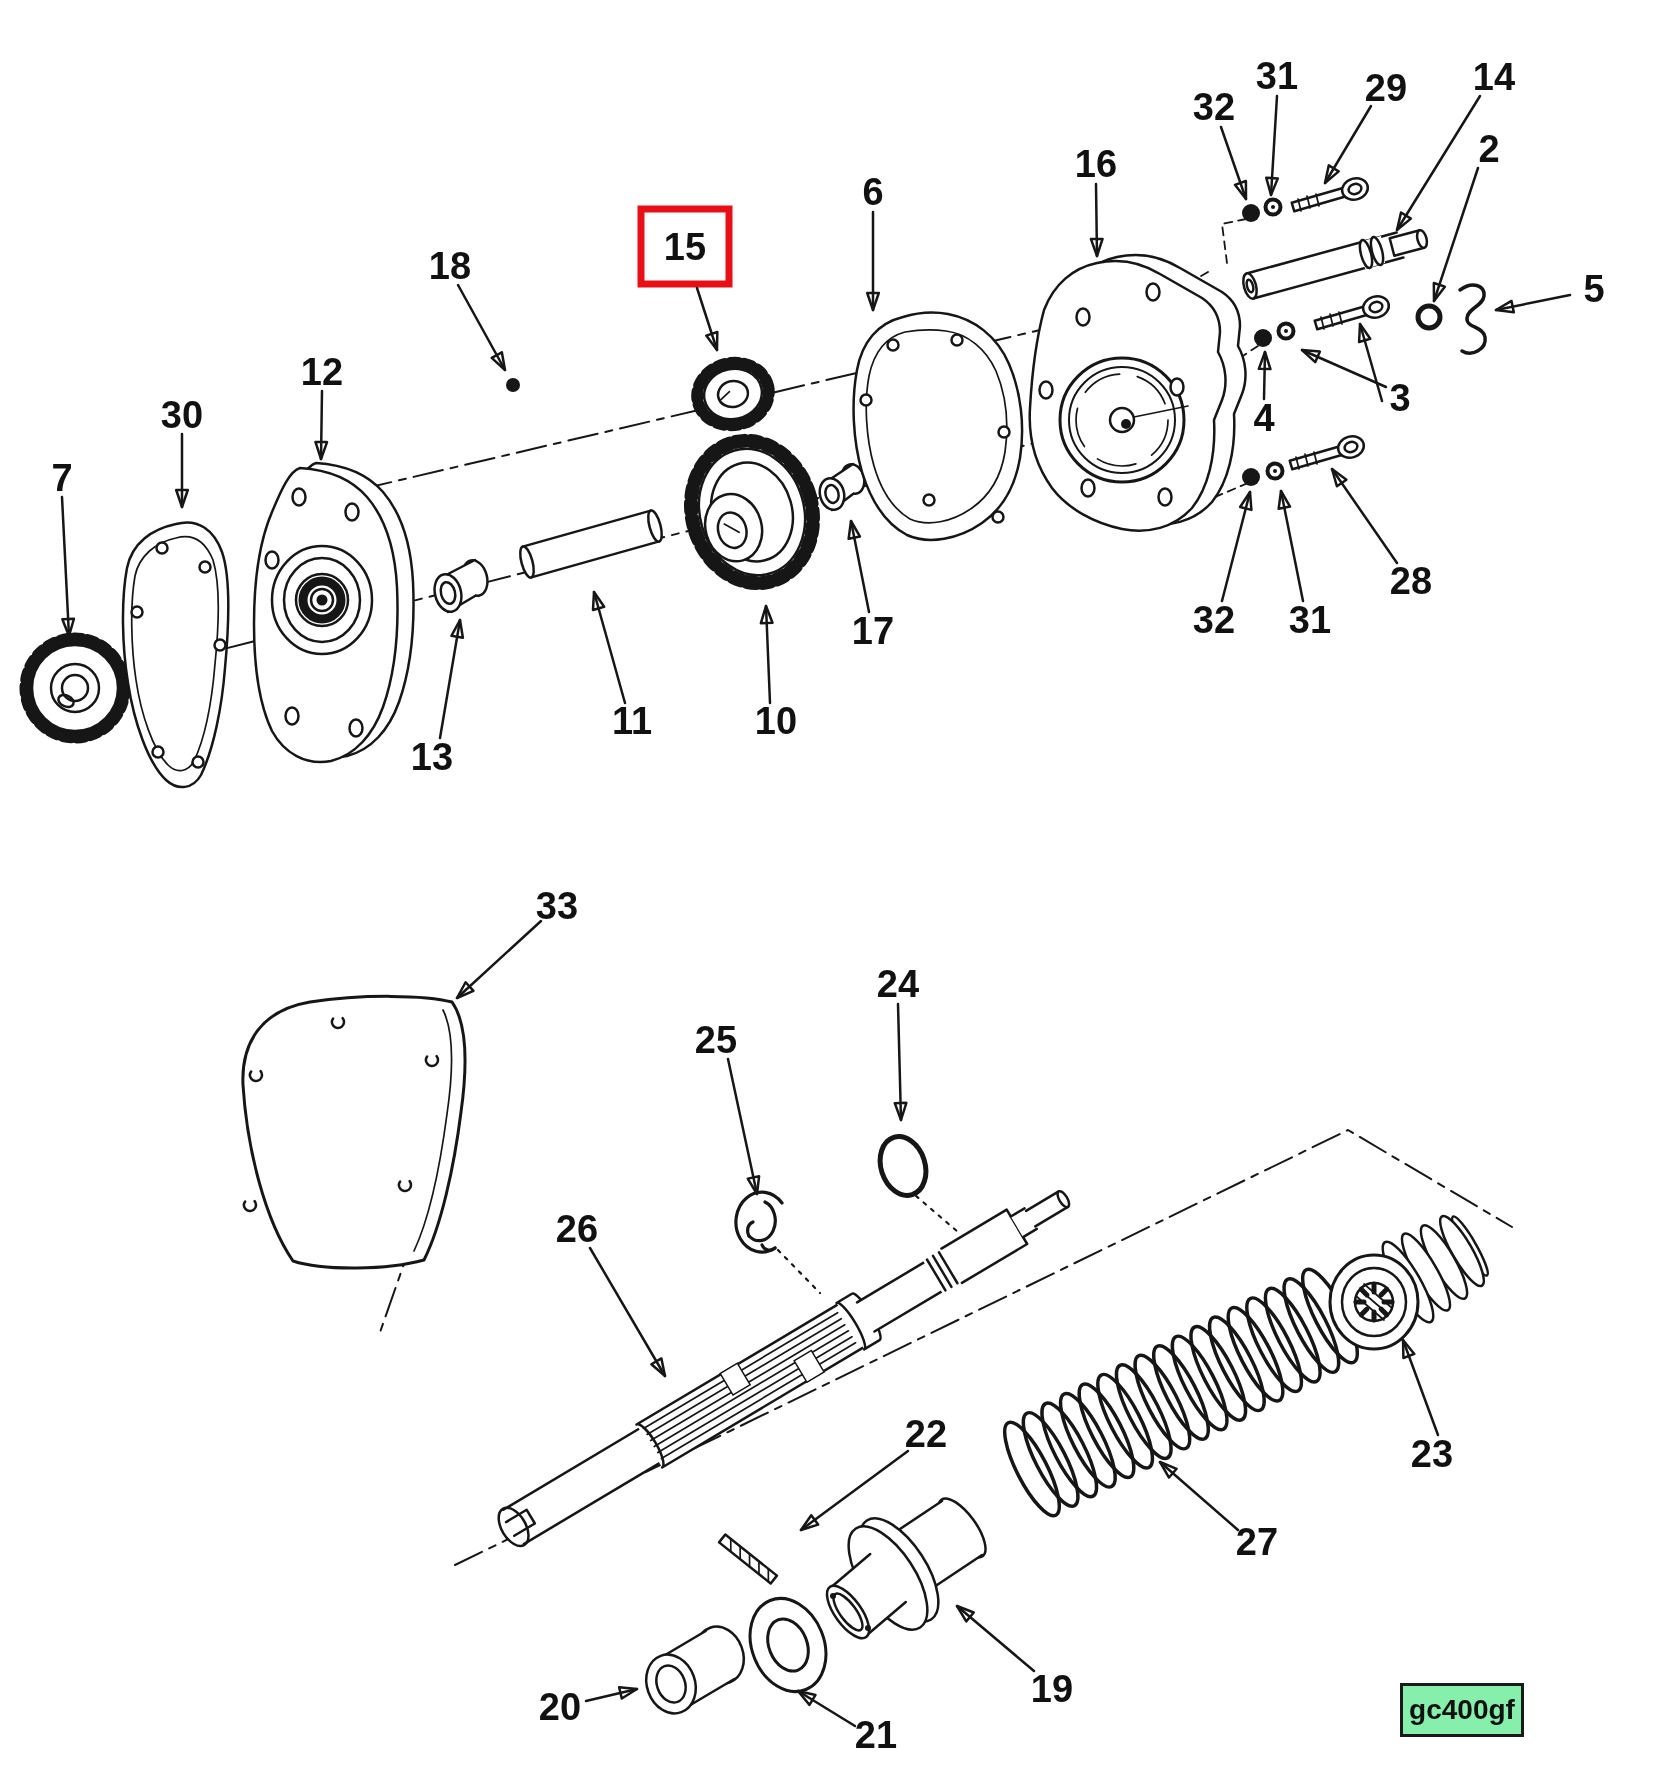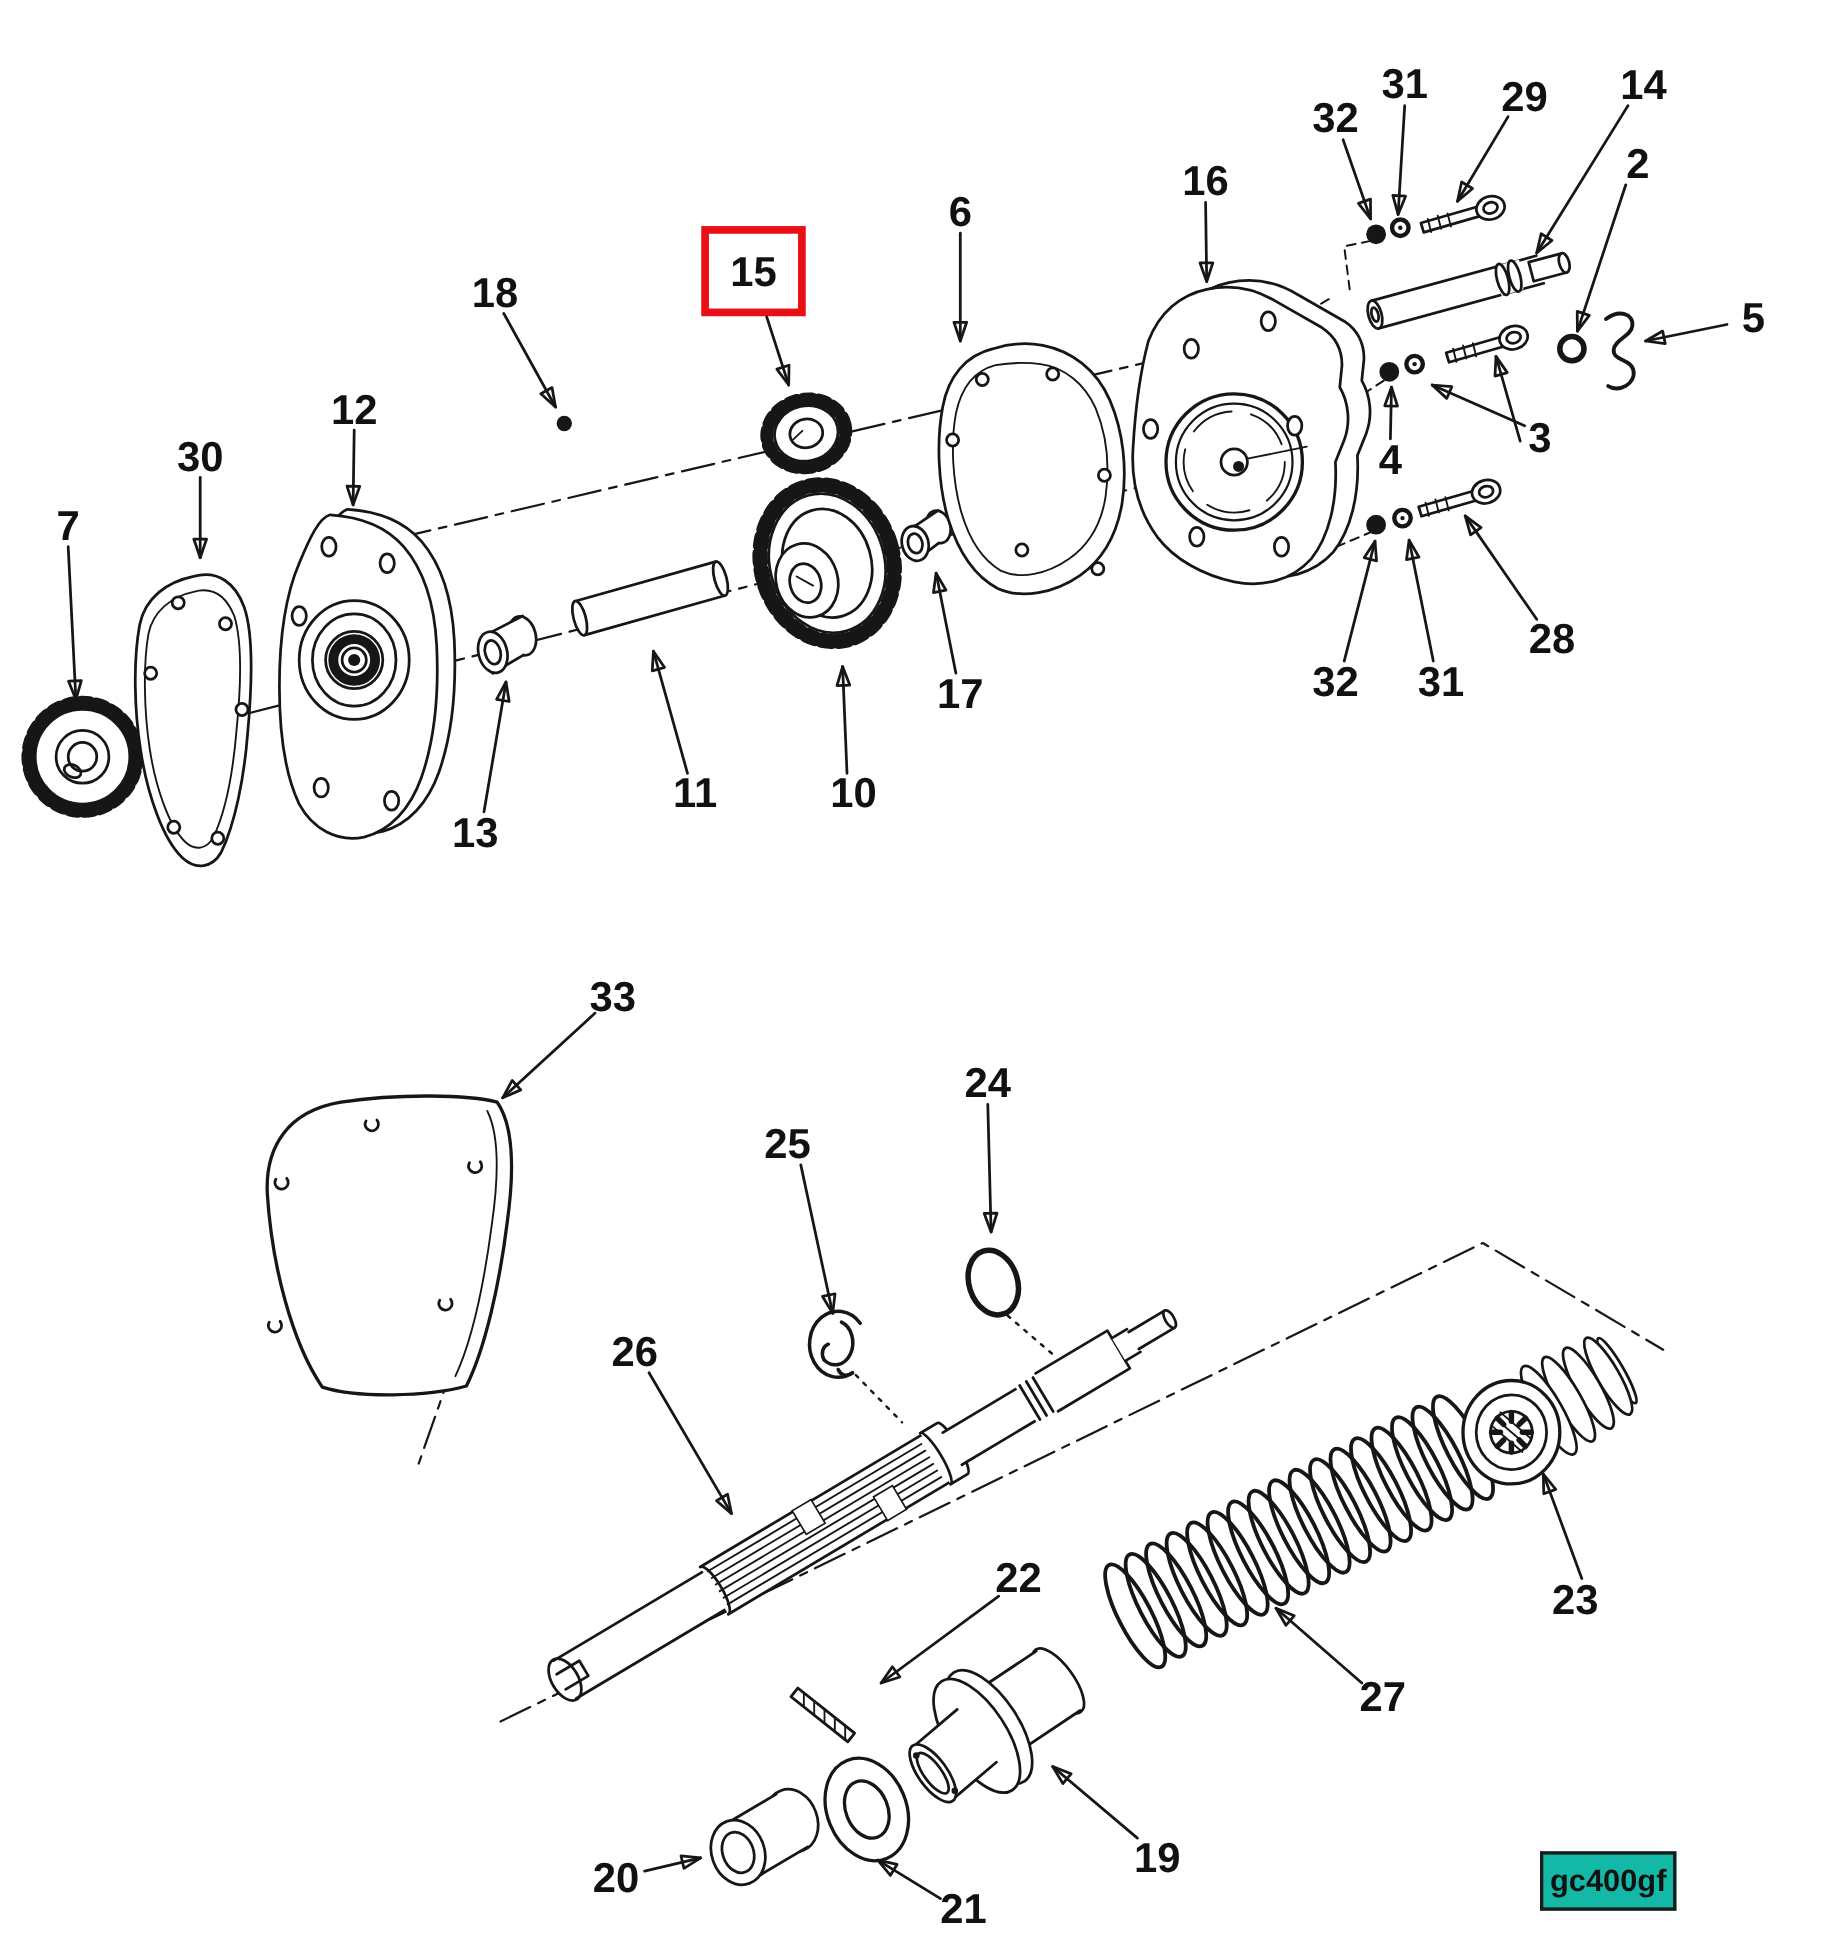--- a/index.html
+++ b/index.html
@@ -12,21 +12,21 @@
   #diagram .f{fill:#ffffff;}
   #diagram .dk{fill:#161616;stroke:none;}
   #diagram .thin{stroke-width:1.7;}
   #diagram .dashdot{stroke-width:2;stroke-dasharray:30 8 7 8;}
   #diagram .dsh{stroke-width:1.8;stroke-dasharray:8 6;}
   #diagram .dot{stroke-width:2.2;stroke-dasharray:3 7;}
   #diagram .teeth{stroke-width:13;stroke-dasharray:7.5 6;}
   #callout-layer text{font-family:"Liberation Sans",sans-serif;font-weight:700;font-size:38px;
     fill:#111;stroke:none;}
   .figcode{position:absolute;left:1400px;top:1683px;width:118px;height:48px;border:3px solid #1a1a1a;
-    display:flex;align-items:center;justify-content:center;background:#14b8a6;
+    display:flex;align-items:center;justify-content:center;background:#86efac;
     font:700 28px "Liberation Sans",sans-serif;color:#111;}
 </style>
 </head>
 <body>
 
 <div class="stage">
 <svg id="diagram" width="1680" height="1778" viewBox="0 0 1680 1778">
 
   <g>
     <path class="dashdot" d="M70,688 L1125,420"></path>

